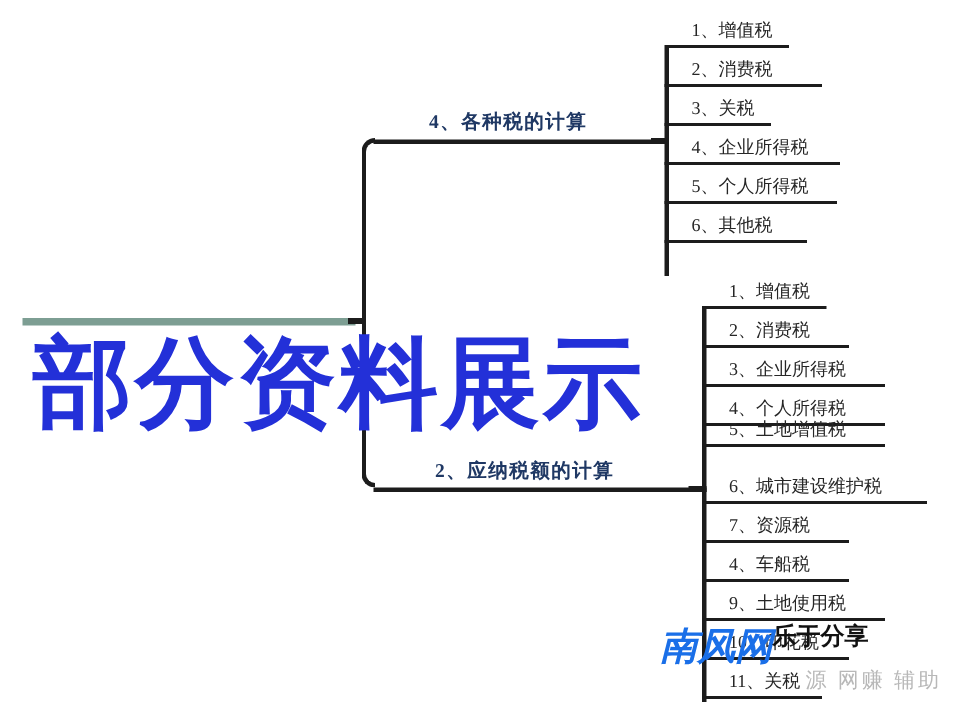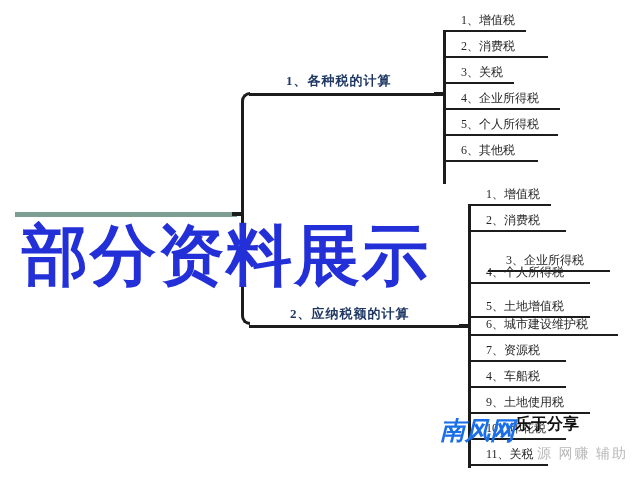--- a/index.html
+++ b/index.html
@@ -176,21 +176,21 @@
 </head>
 <body>
 
 <div id="stage">
 
   <div id="root-underline" style="background: rgb(125, 158, 147);"></div>
 
   <div id="trunk"></div>
   <div id="trunk-stub"></div>
 
-  <div class="branch-label" id="branch1-label" style="color: rgb(31, 56, 100);">1、各种税的计算</div>
+  <div class="branch-label" id="branch1-label" style="color: rgb(31, 56, 100);">4、各种税的计算</div>
   <div class="branch-rule" id="branch1-rule"></div>
   <div class="spine-nub" id="nub1"></div>
 
   <div class="branch-label" id="branch2-label" style="color: rgb(31, 56, 100);">2、应纳税额的计算</div>
   <div class="branch-rule" id="branch2-rule"></div>
   <div class="spine-nub" id="nub2"></div>
 
   <div class="leaf-group" id="group1">
     <div class="leaf-spine"></div>
   <div class="leaf-row" style="top: -6px; height: 26px; width: 83px;">
@@ -222,29 +222,29 @@
   <div class="leaf-group" id="group2">
     <div class="leaf-spine"></div>
   <div class="leaf-row" style="top: -6px; height: 26px; width: 83px;">
         <span class="leaf-text">1、增值税</span>
         <span class="leaf-rule" style="width: 83px;"></span>
       </div>
       <div class="leaf-row" style="top: 20px; height: 26px; width: 98px;">
         <span class="leaf-text">2、消费税</span>
         <span class="leaf-rule" style="width: 98px;"></span>
       </div>
-      <div class="leaf-row" style="top: 60px; height: 26px; width: 122px; margin-left: 20px;">
+      <div class="leaf-row" style="top: 46px; height: 26px; width: 122px;">
         <span class="leaf-text">3、企业所得税</span>
         <span class="leaf-rule" style="width: 122px;"></span>
       </div>
       <div class="leaf-row" style="top: 72px; height: 26px; width: 122px; text-align: center;">
         <span class="leaf-text">4、个人所得税</span>
         <span class="leaf-rule" style="width: 122px;"></span>
       </div>
-      <div class="leaf-row" style="top: 86px; height: 26px; width: 122px; margin-top: 20px;">
+      <div class="leaf-row" style="top: 86px; height: 26px; width: 122px;">
         <span class="leaf-text">5、土地增值税</span>
         <span class="leaf-rule" style="width: 122px;"></span>
       </div>
       <div class="leaf-row" style="top: 124px; height: 26px; width: 150px;">
         <span class="leaf-text">6、城市建设维护税</span>
         <span class="leaf-rule" style="width: 150px;"></span>
       </div>
       <div class="leaf-row" style="top: 150px; height: 26px; width: 98px;">
         <span class="leaf-text">7、资源税</span>
         <span class="leaf-rule" style="width: 98px;"></span>

